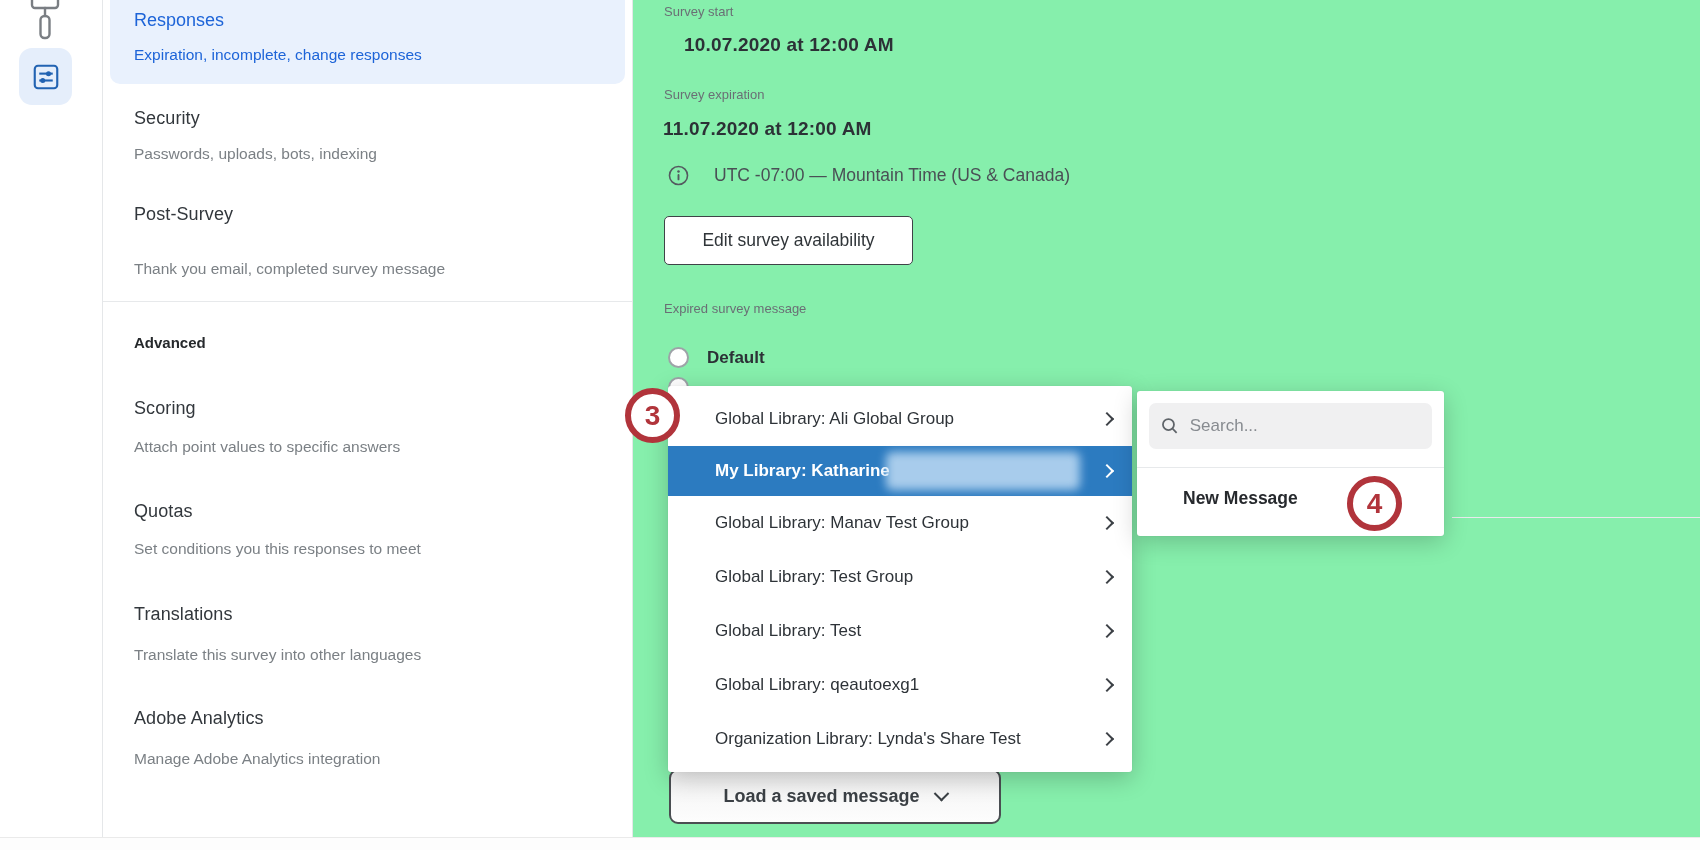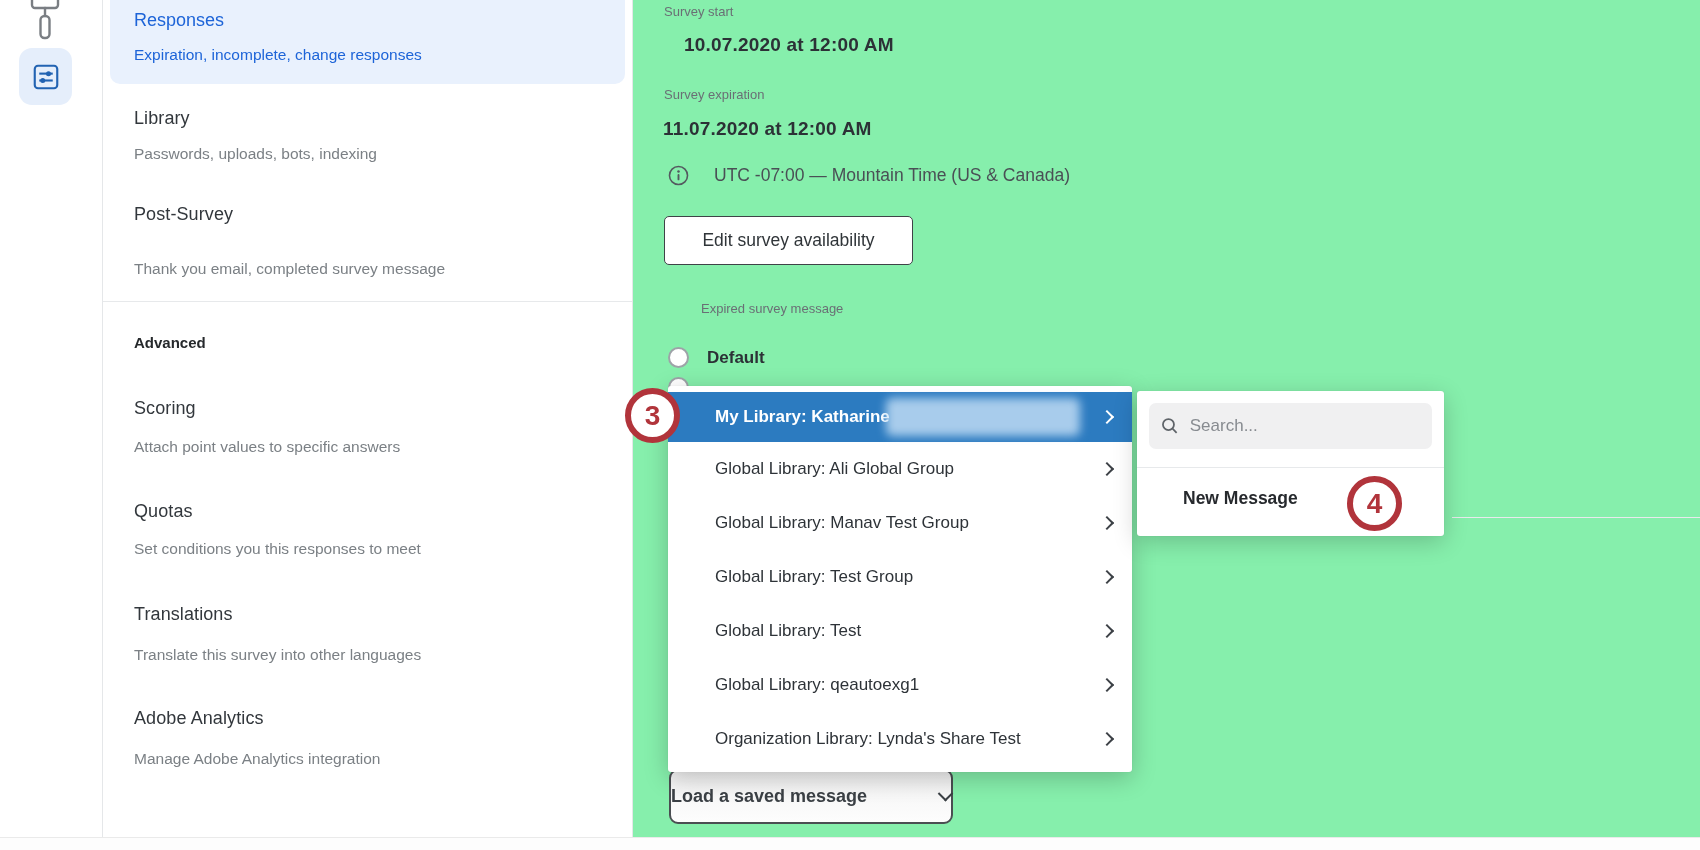--- a/index.html
+++ b/index.html
@@ -30,23 +30,23 @@
   .utc-text { font-size:17.5px; color:#4a4f55; }
   .btn-outline { position:absolute; left:664px; top:216px; width:249px; height:49px; background:#fff;
                  border:1.5px solid #3f4347; border-radius:5px; font-size:17.5px; font-weight:500; color:#303539;
                  display:flex; align-items:center; justify-content:center; cursor:pointer; }
   .radio-row { position:absolute; display:flex; align-items:center; gap:18px; }
   .radio { width:21px; height:21px; border-radius:50%; border:2px solid #9ea3a8; background:#fff; }
   .radio-label { font-size:17px; font-weight:600; color:#2c3136; }
   .bg-fragment { position:absolute; left:1136px; top:604px; font-size:17px; color:#696e74; z-index:0; }
   .right-divider { position:absolute; left:1452px; top:517px; width:248px; height:1px; background:#e8eaec; }
 
-  .load-btn { position:absolute; left:669px; top:769px; width:284px; height:55px; border:2px solid #4a4e52;
+  .load-btn { position:absolute; left:669px; top:769px; width:332px; height:55px; border:2px solid #4a4e52;
               border-radius:9px; background:linear-gradient(180deg,#f2f2f2,#fdfdfd);
-              display:flex; align-items:center; justify-content:space-between; gap:16px; cursor:pointer; z-index:3; }
+              display:flex; align-items:center; justify-content:center; gap:16px; cursor:pointer; z-index:3; }
   .load-btn .lbl { font-size:18px; font-weight:600; color:#3b4045; }
 
   
   .chev-right { width:10px; height:10px; border-top:2.5px solid #3c4146; border-right:2.5px solid #3c4146;
                 transform:rotate(45deg); }
   .chev-right.white { border-color:#ffffff; }
   .chev-down { width:11px; height:11px; border-right:2.5px solid #3b4045; border-bottom:2.5px solid #3b4045;
                transform:rotate(45deg) translate(-2px,-2px); }
 
   
@@ -102,21 +102,21 @@
     </div>
   </div>
 
   <div class="sidebar">
     <div class="active-block">
       <div class="t">Responses</div>
       <div class="s">Expiration, incomplete, change responses</div>
     </div>
 
     <div>
-      <div class="side-title" style="top:108px">Library</div>
+      <div class="side-title" style="top:108px">Security</div>
       <div class="side-sub" style="top:145px">Passwords, uploads, bots, indexing</div>
     </div>
 
     <div>
       <div class="side-title" style="top:204px">Post-Survey</div>
       <div class="side-sub" style="top:260px">Thank you email, completed survey message</div>
     </div>
 
     <div class="side-divider"></div>
     <div class="section-label">Advanced</div>
@@ -152,47 +152,47 @@
     <svg width="21" height="21" viewBox="0 0 20 20">
       <circle cx="10" cy="10" r="8.6" fill="none" stroke="#54595f" stroke-width="1.5"></circle>
       <circle cx="10" cy="6.1" r="1.2" fill="#54595f"></circle>
       <rect x="9.1" y="8.6" width="1.8" height="6" rx="0.9" fill="#54595f"></rect>
     </svg>
     <span class="utc-text">UTC -07:00 — Mountain Time (US &amp; Canada)</span>
   </div>
 
   <div class="btn-outline">Edit survey availability</div>
 
-  <div class="m-label" style="left:701px; top:301px">Expired survey message</div>
+  <div class="m-label" style="left:664px; top:301px">Expired survey message</div>
 
   <div class="radio-row" style="left:668px; top:347px">
     <div class="radio"></div>
     <div class="radio-label">Default</div>
   </div>
 
   <div class="radio" style="position:absolute; left:668px; top:377px; z-index:1"></div>
 
   <div class="right-divider"></div>
 
   <div class="load-btn">
     <span class="lbl">Load a saved message</span>
     <span class="chev-down"></span>
   </div>
 
   <div class="menu">
+    <div class="menu-item">
+      <span>Global Library: Ali Global Group</span>
+      <span class="grow"></span>
+        <span class="chev-right"></span>
+    </div>
     <div class="menu-item hl">
       <span>My Library: Katharine</span>
       <span class="grow"></span>
       <div class="blur-patch"></div>
       <span class="chev-right white"></span>
-    </div>
-    <div class="menu-item">
-      <span>Global Library: Ali Global Group</span>
-      <span class="grow"></span>
-        <span class="chev-right"></span>
     </div>
     <div class="menu-item">
       <span>Global Library: Manav Test Group</span>
       <span class="grow"></span>
         <span class="chev-right"></span>
     </div>
     <div class="menu-item">
       <span>Global Library: Test Group</span>
       <span class="grow"></span>
         <span class="chev-right"></span>

